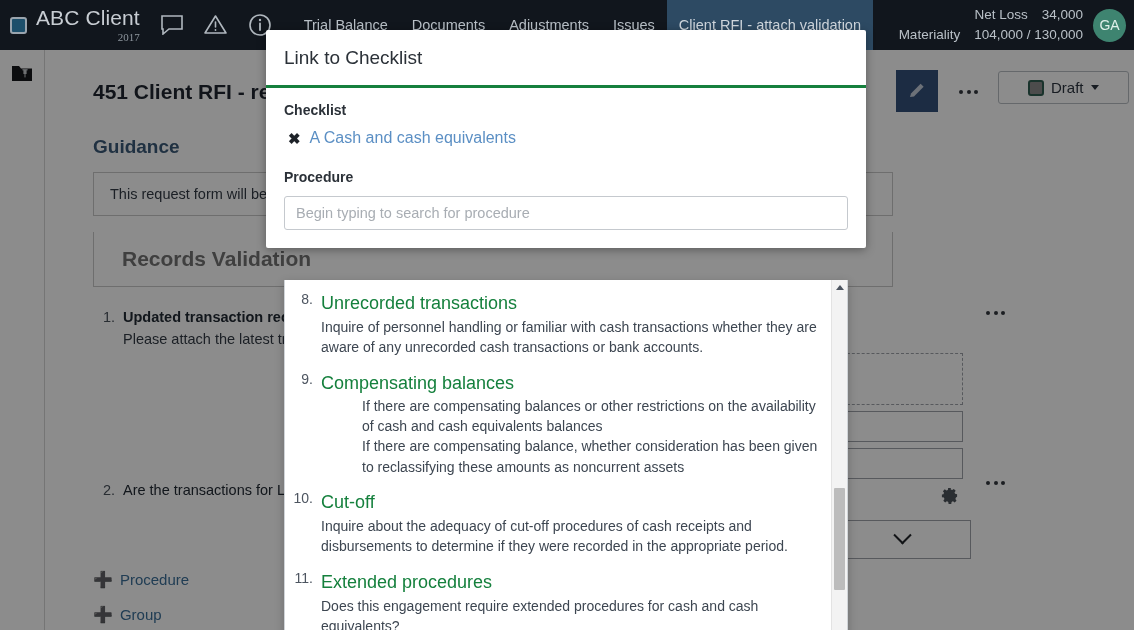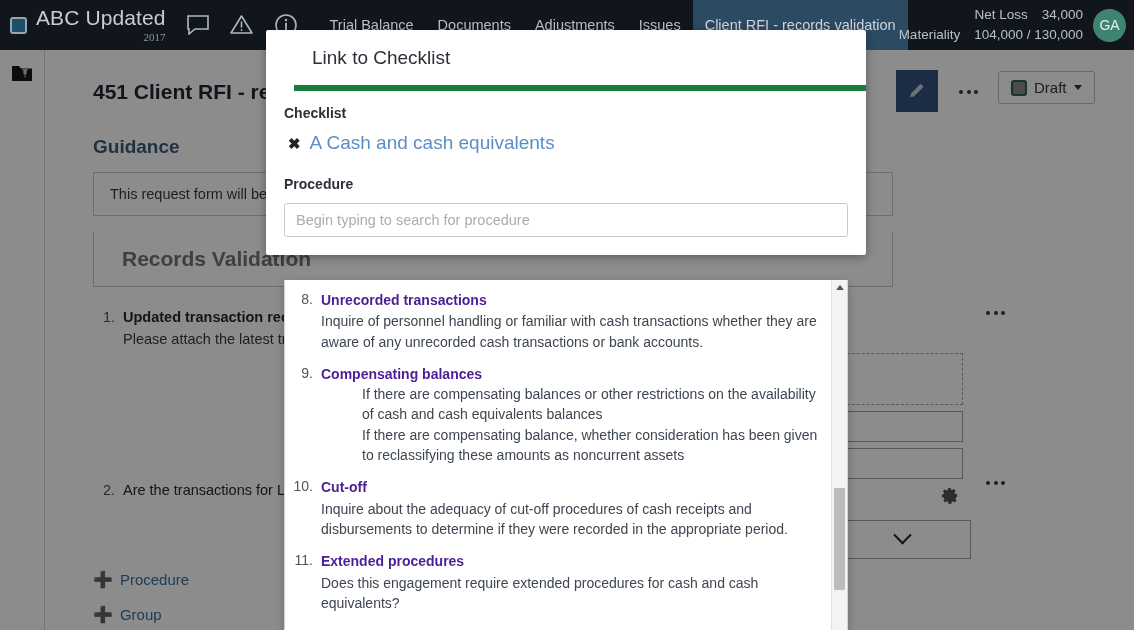--- a/index.html
+++ b/index.html
@@ -263,21 +263,21 @@
   }
   .w-dots.d1 { top: 40px; left: 125px; }
   .w-dots.d2 { top: 261px; left: 152px; }
   .w-dots.d3 { top: 431px; left: 152px; }
 
   .w-status {
     position: absolute;
     top: 21px; left: 164px;
     border: 1px solid #b9bec4;
     border-radius: 3px;
-    padding: 7px 12px;
+    padding: 7px 29px;
     display: flex; align-items: center; gap: 7px;
     font-size: 15px; color: #2d3540;
     cursor: pointer;
     background: transparent;
   }
   .w-status-sq {
     width: 16px; height: 16px;
     border: 2px solid #2e5d50;
     border-radius: 3px;
     background: #8a8a8a;
@@ -351,22 +351,21 @@
     width: 600px;
     background: #ffffff;
     box-shadow: 0 2px 10px rgba(0,0,0,0.35);
     z-index: 60;
     border-radius: 2px;
     overflow: visible;
   }
 
   .modal-header {
     padding: 17px 18px 16px 18px;
-    border-bottom: 6px solid #15803d;
-    margin-left: 28px;
+    border-bottom: 3px solid #15803d;
   }
   .modal-title {
     font-size: 19px;
     color: #2b3138;
   }
 
   .modal-body { padding: 14px 18px 0 18px; }
 
   .field-label {
     font-size: 14px;
@@ -383,21 +382,21 @@
     padding-left: 4px;
   }
   .x-ico {
     font-size: 15px;
     color: #1d2228;
     cursor: pointer;
     line-height: 1;
     font-weight: bold;
   }
   .checklist-link {
-    font-size: 19px;
+    font-size: 16px;
     color: #5b8fc4;
     cursor: pointer;
   }
 
   .search-wrap { position: relative; }
   .search-input {
     width: 100%;
     box-sizing: border-box;
     height: 34px;
     border: 1px solid #c5c9ce;
@@ -442,23 +441,23 @@
     flex: 0 0 32px;
     text-align: right;
     padding-right: 8px;
     font-size: 14px;
     color: #4d5560;
     box-sizing: border-box;
     padding-top: 1px;
   }
   .dd-body { flex: 1 1 auto; }
   .dd-title {
-    font-size: 14px;
-    font-weight: bold;
-    color: #4c1d95;
+    font-size: 18px;
+    font-weight: normal;
+    color: #15803d;
     line-height: 1.45;
   }
   .dd-desc {
     font-size: 14px;
     color: #3d4651;
     line-height: 1.45;
     margin-top: 1px;
   }
   .dd-sub {
     font-size: 14px;
@@ -502,21 +501,21 @@
 </head>
 <body>
 
 <div class="app">
 
   <div class="topbar">
 
     <div class="brand">
       <div class="brand-mark"></div>
       <div class="brand-text">
-        <span class="brand-name">ABC Updated</span>
+        <span class="brand-name">ABC Client</span>
         <span class="brand-year">2017</span>
       </div>
     </div>
 
     <div class="top-icons">
       <div class="top-icon">
         <svg width="24" height="20" viewBox="0 0 24 20">
           <path d="M2 1 H22 V14 H9 L3 19 V14 H2 Z" fill="none" stroke="#b0b7be" stroke-width="1.6"></path>
         </svg>
       </div>
@@ -534,21 +533,21 @@
           <path d="M12 10.5 V17" stroke="#b0b7be" stroke-width="1.8" stroke-linecap="round"></path>
         </svg>
       </div>
     </div>
 
     <div class="topnav">
       <div class="topnav-item">Trial Balance</div>
       <div class="topnav-item">Documents</div>
       <div class="topnav-item">Adjustments</div>
       <div class="topnav-item">Issues</div>
-      <div class="topnav-item active">Client RFI - records validation</div>
+      <div class="topnav-item active">Client RFI - attach validation</div>
     </div>
 
     <div class="topright">
       <div class="metrics">
         <div class="metric-row">
           <span class="metric-label">Net Loss</span>
           <span>34,000</span>
         </div>
         <div class="metric-row">
           <span class="metric-label">Materiality</span>

